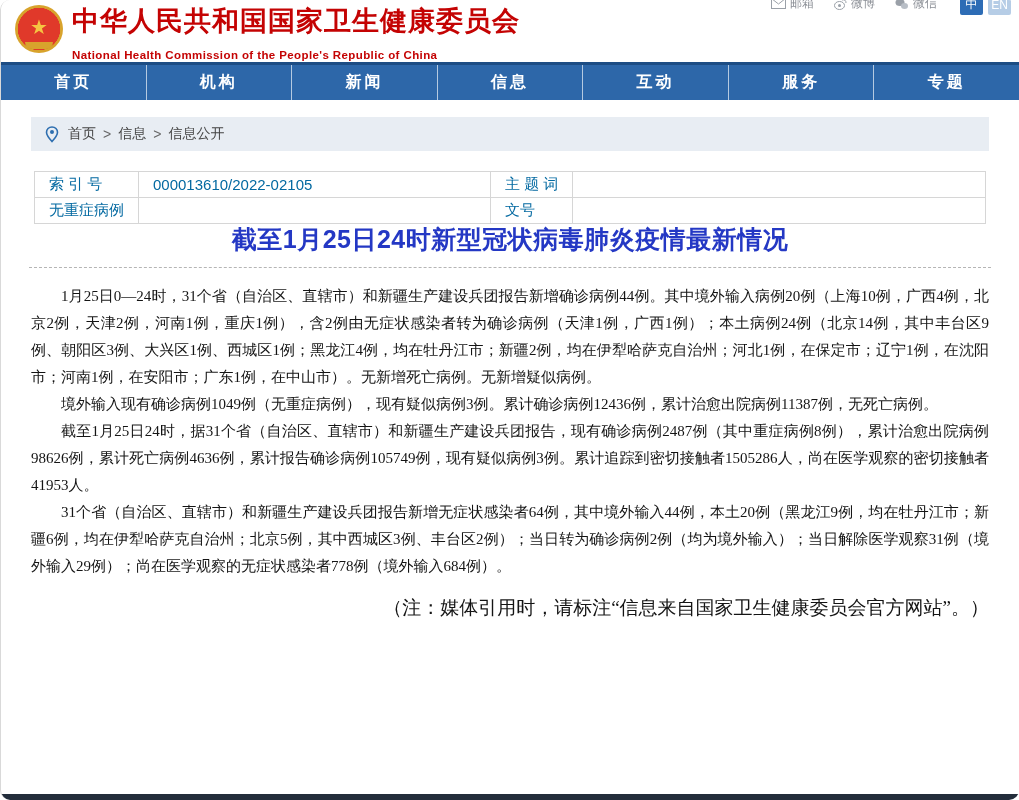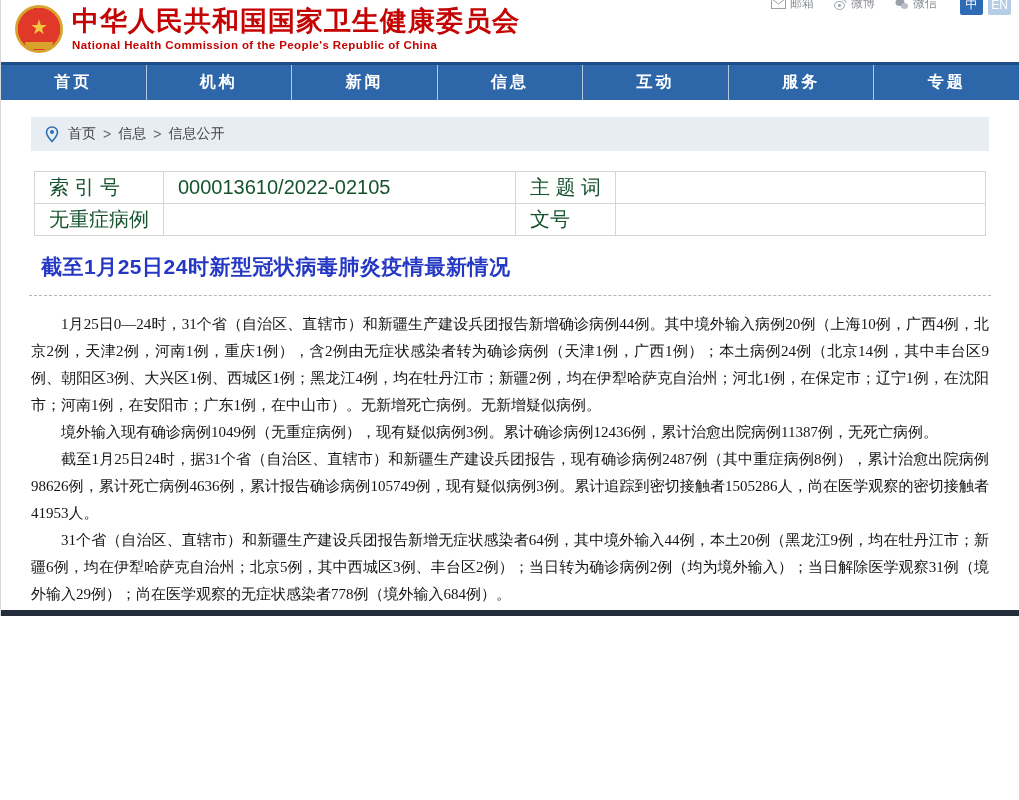--- a/index.html
+++ b/index.html
@@ -3,36 +3,36 @@
 <meta charset="utf-8">
 <style>
   :root{
     --brand_red:#c40303; --nav_blue:#2d67a9; --nav_blue_dark:#1d4d84;
     --title_blue:#2438c4; --breadcrumb_bg:#e8edf3; --border_gray:#d6d6d6;
     --footer_dark:#232d3b; --lang_zh_bg:#2d6cb5; --lang_en_bg:#b6cde6;
   }
   *{box-sizing:border-box;margin:0;padding:0;}
   html,body{background:#fff;}
   body{font-family:"Liberation Sans","DejaVu Sans",sans-serif;}
-  .page{position:relative;width:1019px;height:616px;background:#fff;overflow:hidden;
-        border-left:1px solid #d9d9d9;margin:0 auto;}
+  .page{position:relative;width:1019px;height:800px;background:#fff;overflow:hidden;
+        border-left:1px solid #d9d9d9;margin:0 auto;border-radius:10px;}
 
   
   .header{position:relative;height:62px;background:#fff;overflow:hidden;}
   .brand{position:absolute;left:14px;top:3px;display:flex;align-items:flex-start;cursor:pointer;}
   .emblem{width:48px;height:48px;border-radius:50%;
           background:radial-gradient(circle at 50% 50%, #e0392a 0 62%, #d8a32c 63% 100%);
           position:relative;flex:0 0 auto;margin-top:2px;}
   .emblem::before{content:"★";position:absolute;left:50%;top:45%;transform:translate(-50%,-50%);
           color:#f5c542;font-size:20px;}
   .emblem::after{content:"";position:absolute;left:10px;right:10px;bottom:4px;height:7px;
           background:#d8a32c;border-radius:0 0 10px 10px;}
   .brand-text{margin-left:9px;padding-top:2px;}
   .site-title{color:var(--brand_red,#c40303);font-size:27px;font-weight:bold;letter-spacing:1px;line-height:32px;}
-  .site-subtitle{color:var(--brand_red,#c40303);font-size:11.5px;letter-spacing:.4px;margin-top:2px;font-weight:bold;}
+  .site-subtitle{color:var(--brand_red,#c40303);font-size:11.5px;letter-spacing:.4px;margin-top:12px;font-weight:bold;}
 
   .quick-links{position:absolute;right:82px;top:-5px;display:flex;align-items:center;gap:20px;
                color:#8b8f96;font-size:12px;}
   .quick-link{display:flex;align-items:center;gap:4px;cursor:pointer;}
   .quick-link svg{display:block;}
   .lang-switch{position:absolute;right:8px;top:-6px;display:flex;gap:5px;}
   .lang-btn{width:23px;height:21px;color:#fff;font-size:12px;display:flex;align-items:center;
             justify-content:center;cursor:pointer;border-radius:2px;}
   .lang-zh{background:var(--lang_zh_bg,#2d6cb5);}
   .lang-en{background:var(--lang_en_bg,#b6cde6);}
@@ -46,30 +46,30 @@
 
   
   .breadcrumb{margin:17px 30px 0;height:34px;background:var(--breadcrumb_bg,#e8edf3);
               display:flex;align-items:center;padding:0 14px;font-size:14px;color:#444;}
   .breadcrumb .pin{margin-right:9px;display:flex;align-items:center;}
   .crumb{cursor:pointer;}
   .crumb-sep{margin:0 7px;color:#666;}
 
   
   .meta-table{width:calc(100% - 66px);margin:20px 33px 0;border-collapse:collapse;
-              font-size:20px;color:#14532d;}
+              font-size:15px;color:#0369a1;}
   .meta-table td{border:1px solid var(--border_gray,#d6d6d6);height:26px;padding:2px 14px;
                  background:#fff;}
   .meta-table td.lbl{width:80px;white-space:nowrap;}
   .meta-table td.v1{width:352px;}
   .meta-table td.lbl2{width:80px;white-space:nowrap;}
 
   
-  .article-title{margin:16px 40px 0;color:var(--title_blue,#2438c4);
-                 font-size:21px;font-weight:bold;line-height:30px;letter-spacing:.5px;}
+  .article-title{margin:0 40px 0;text-align:center;color:var(--title_blue,#2438c4);
+                 font-size:25px;font-weight:bold;line-height:30px;letter-spacing:.5px;}
   .dotted-divider{margin:13px 28px 0;border-bottom:1px dashed #b5b5b5;height:0;}
   .article-body{margin:15px 30px 0;font-family:"Liberation Serif","DejaVu Serif",serif;
                 font-size:15px;line-height:27px;color:#141414;text-align:justify;}
   .article-body p{text-indent:2em;margin:0;}
   .article-note{margin:15px 30px 0;font-family:"Liberation Serif","DejaVu Serif",serif;
                 font-size:19px;color:#141414;text-align:right;}
 
   
   .footer-bar{position:absolute;left:0;bottom:0;width:100%;height:6px;
               background:var(--footer_dark,#232d3b);}

